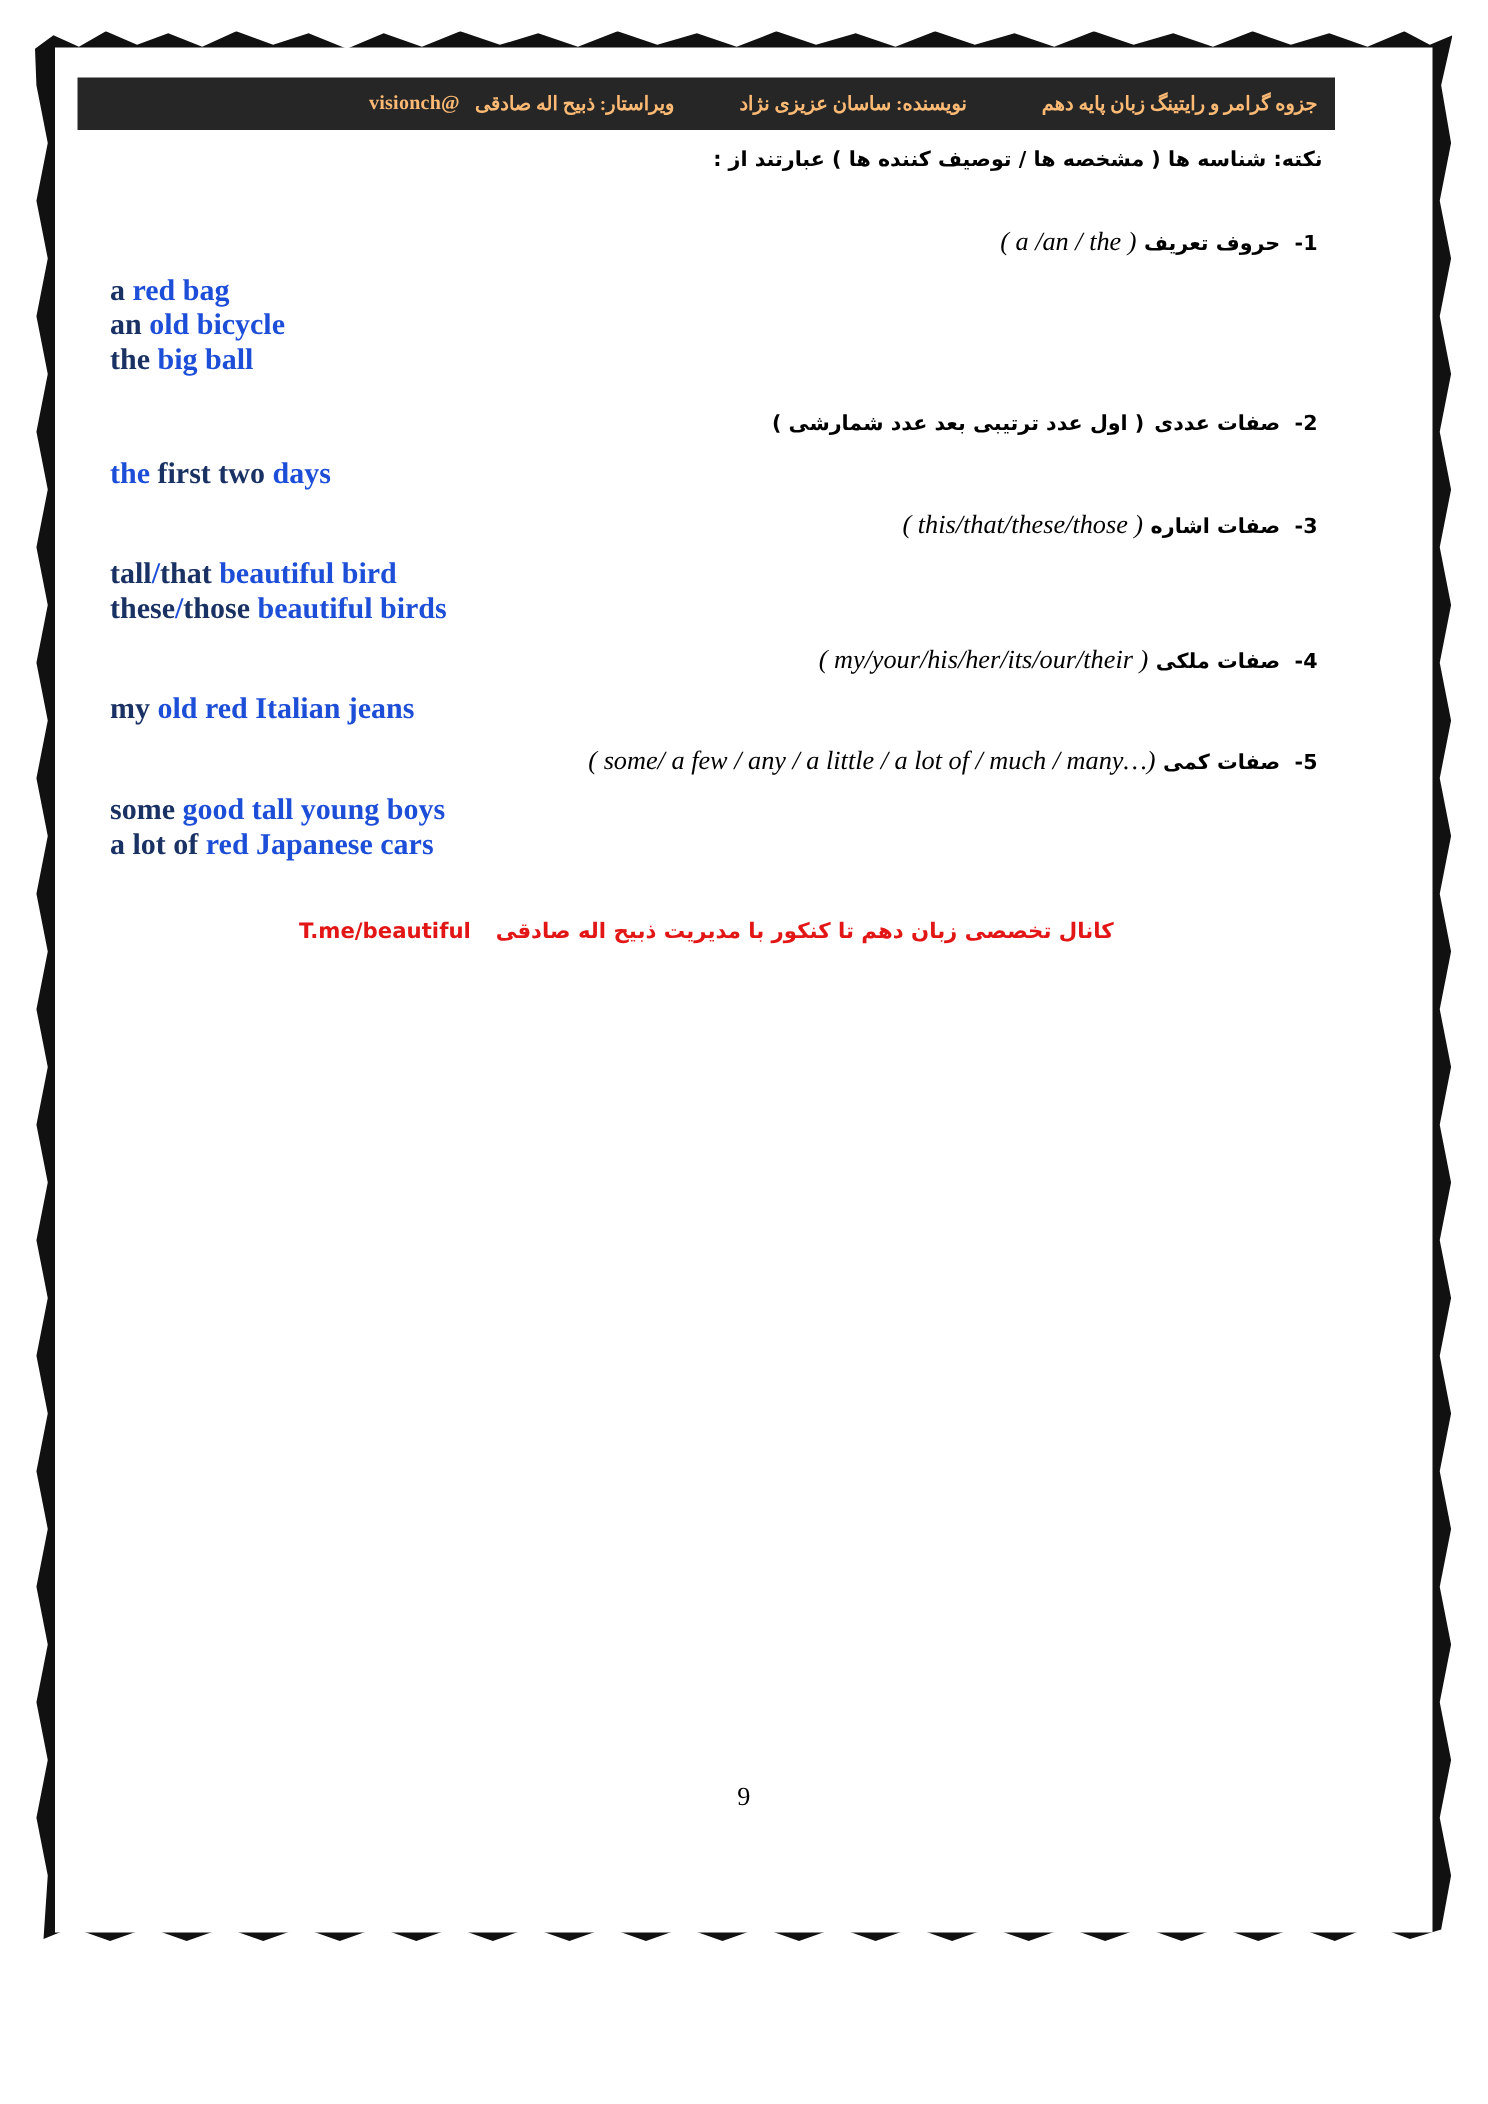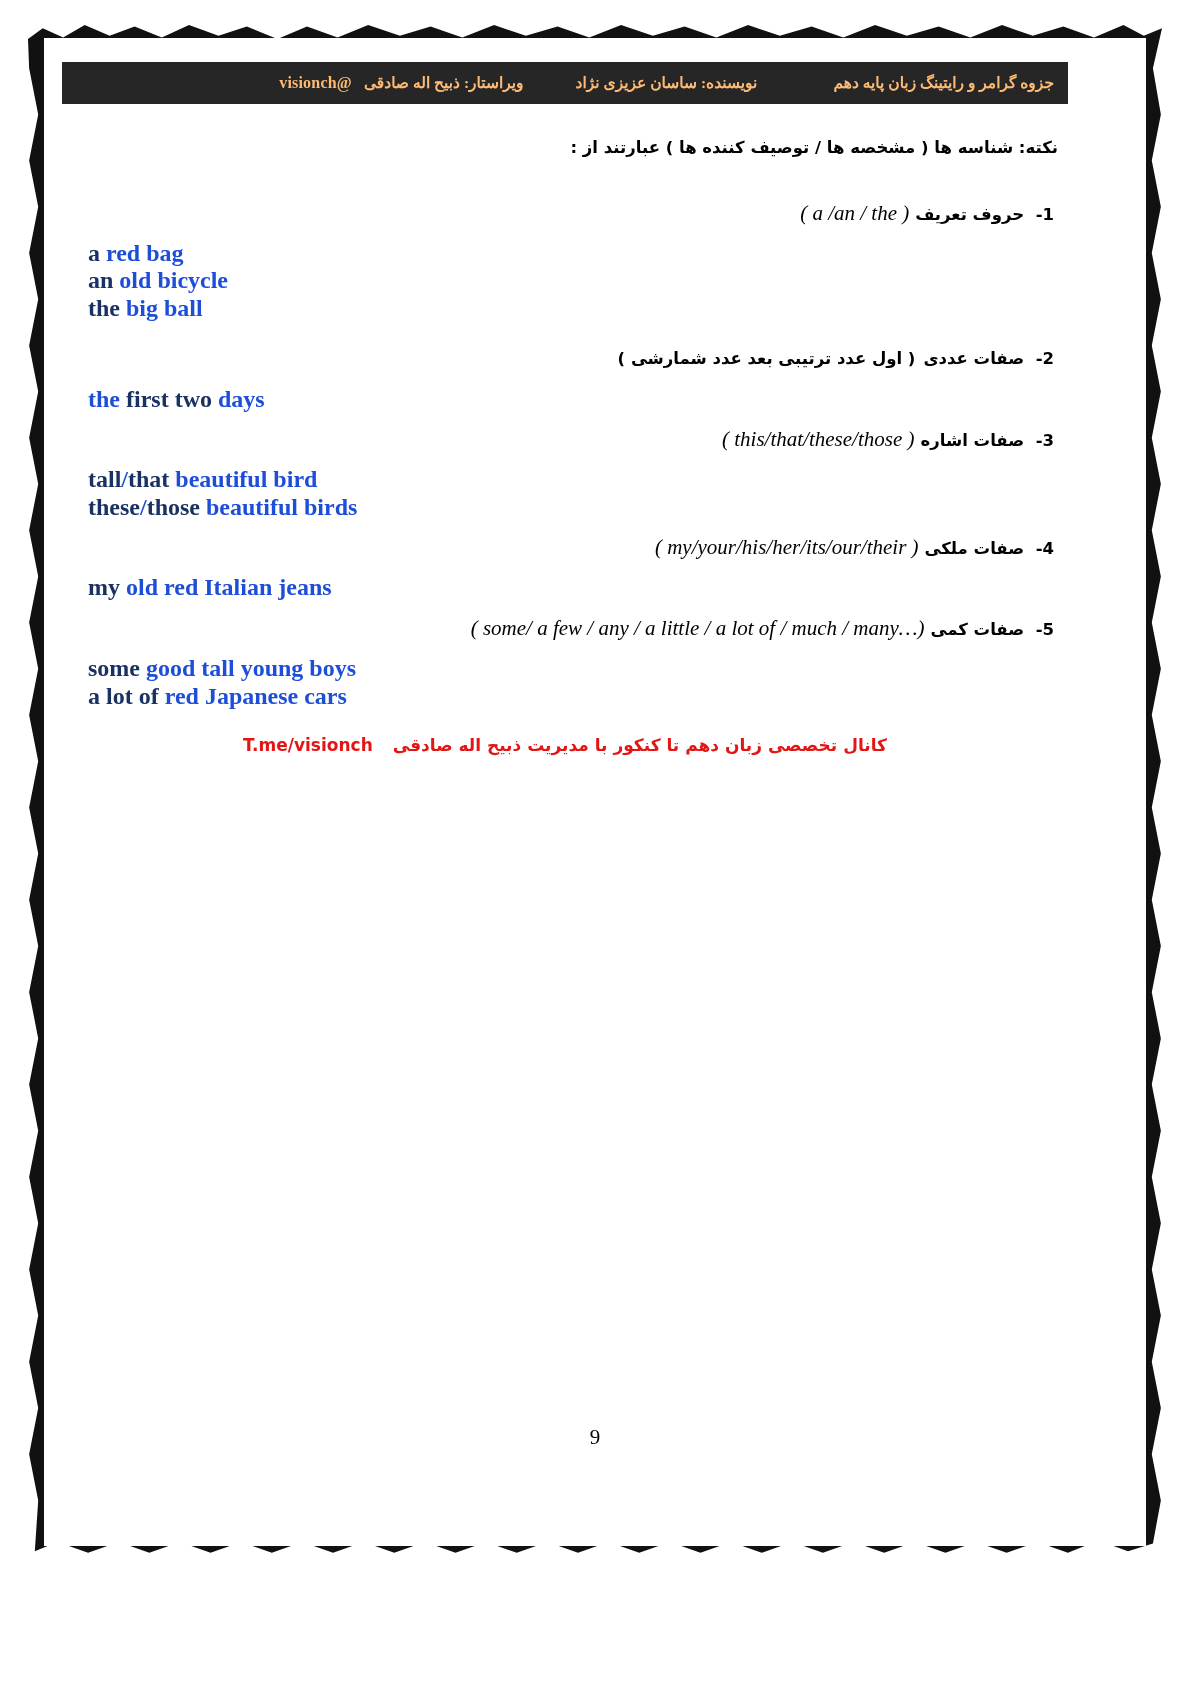--- a/index.html
+++ b/index.html
@@ -80,30 +80,30 @@
     padding: 0 14px;
     box-sizing: border-box;
   }
   #header-bar .h-item {
     color: #fdba74;
     font-family: Liberation Serif, serif;
     font-weight: bold;
     font-size: 15.5px;
     white-space: nowrap;
   }
-  #header-bar .h-title    { margin-left: 76px; }
+  #header-bar .h-title    { margin-left: 60px; }
   #header-bar .h-author   { margin-left: 52px; }
   #header-bar .h-editor   { margin-left: 12px; }
   #header-bar .h-handle   { font-size: 16px; letter-spacing: .2px; }
 
   
   .content {
     position: absolute;
     left: 62px;
-    top: 136px;
+    top: 116px;
     width: 1006px;
   }
 
   .fa-line {
     direction: rtl;
     text-align: right;
     font-family: "DejaVu Sans", sans-serif;
     font-weight: bold;
     font-size: 16.5px;
     color: #000000;
@@ -235,16 +235,16 @@
       <div class="examples">
         <div class="ex-row"><span class="det">some</span> <span class="body">good tall young boys</span></div>
         <div class="ex-row"><span class="det">a lot of</span> <span class="body">red Japanese cars</span></div>
       </div>
       <div class="gap-b"></div>
     </div>
 </div>
 
 <div id="footer-promo">
   <span>کانال تخصصی زبان دهم تا کنکور با مدیریت ذبیح اله صادقی</span>
-  <span class="link">T.me/visionch</span>
+  <span class="link">T.me/beautiful</span>
 </div>
 
 <div id="page-number">9</div>
 
 </body></html>

